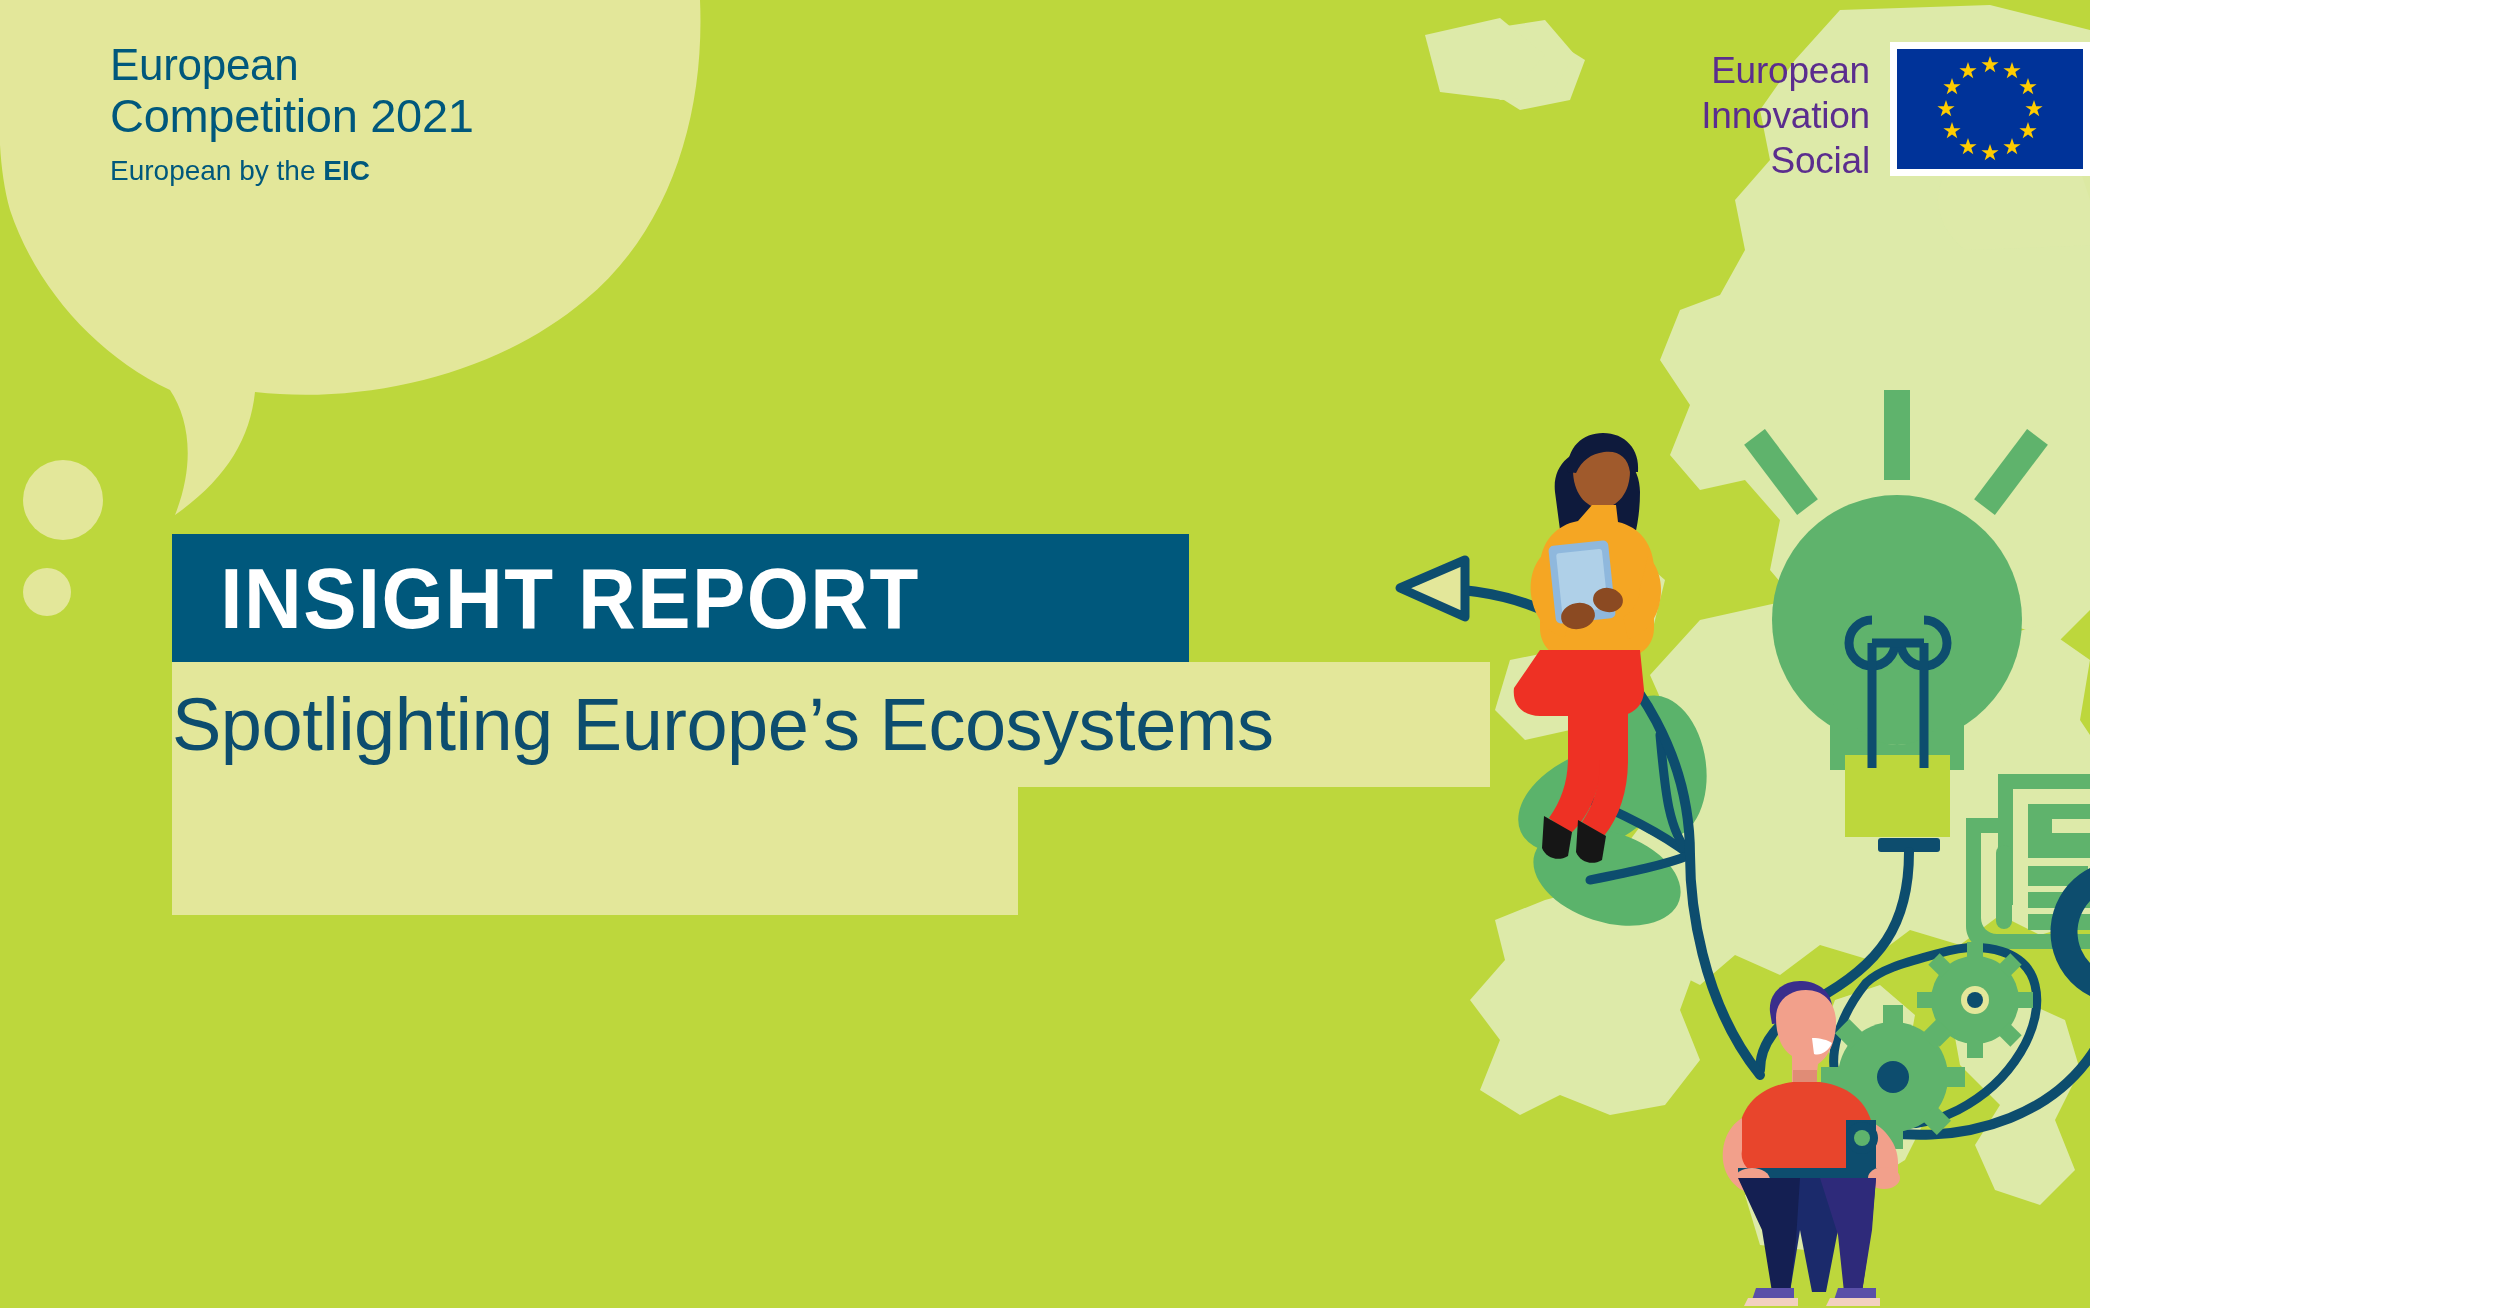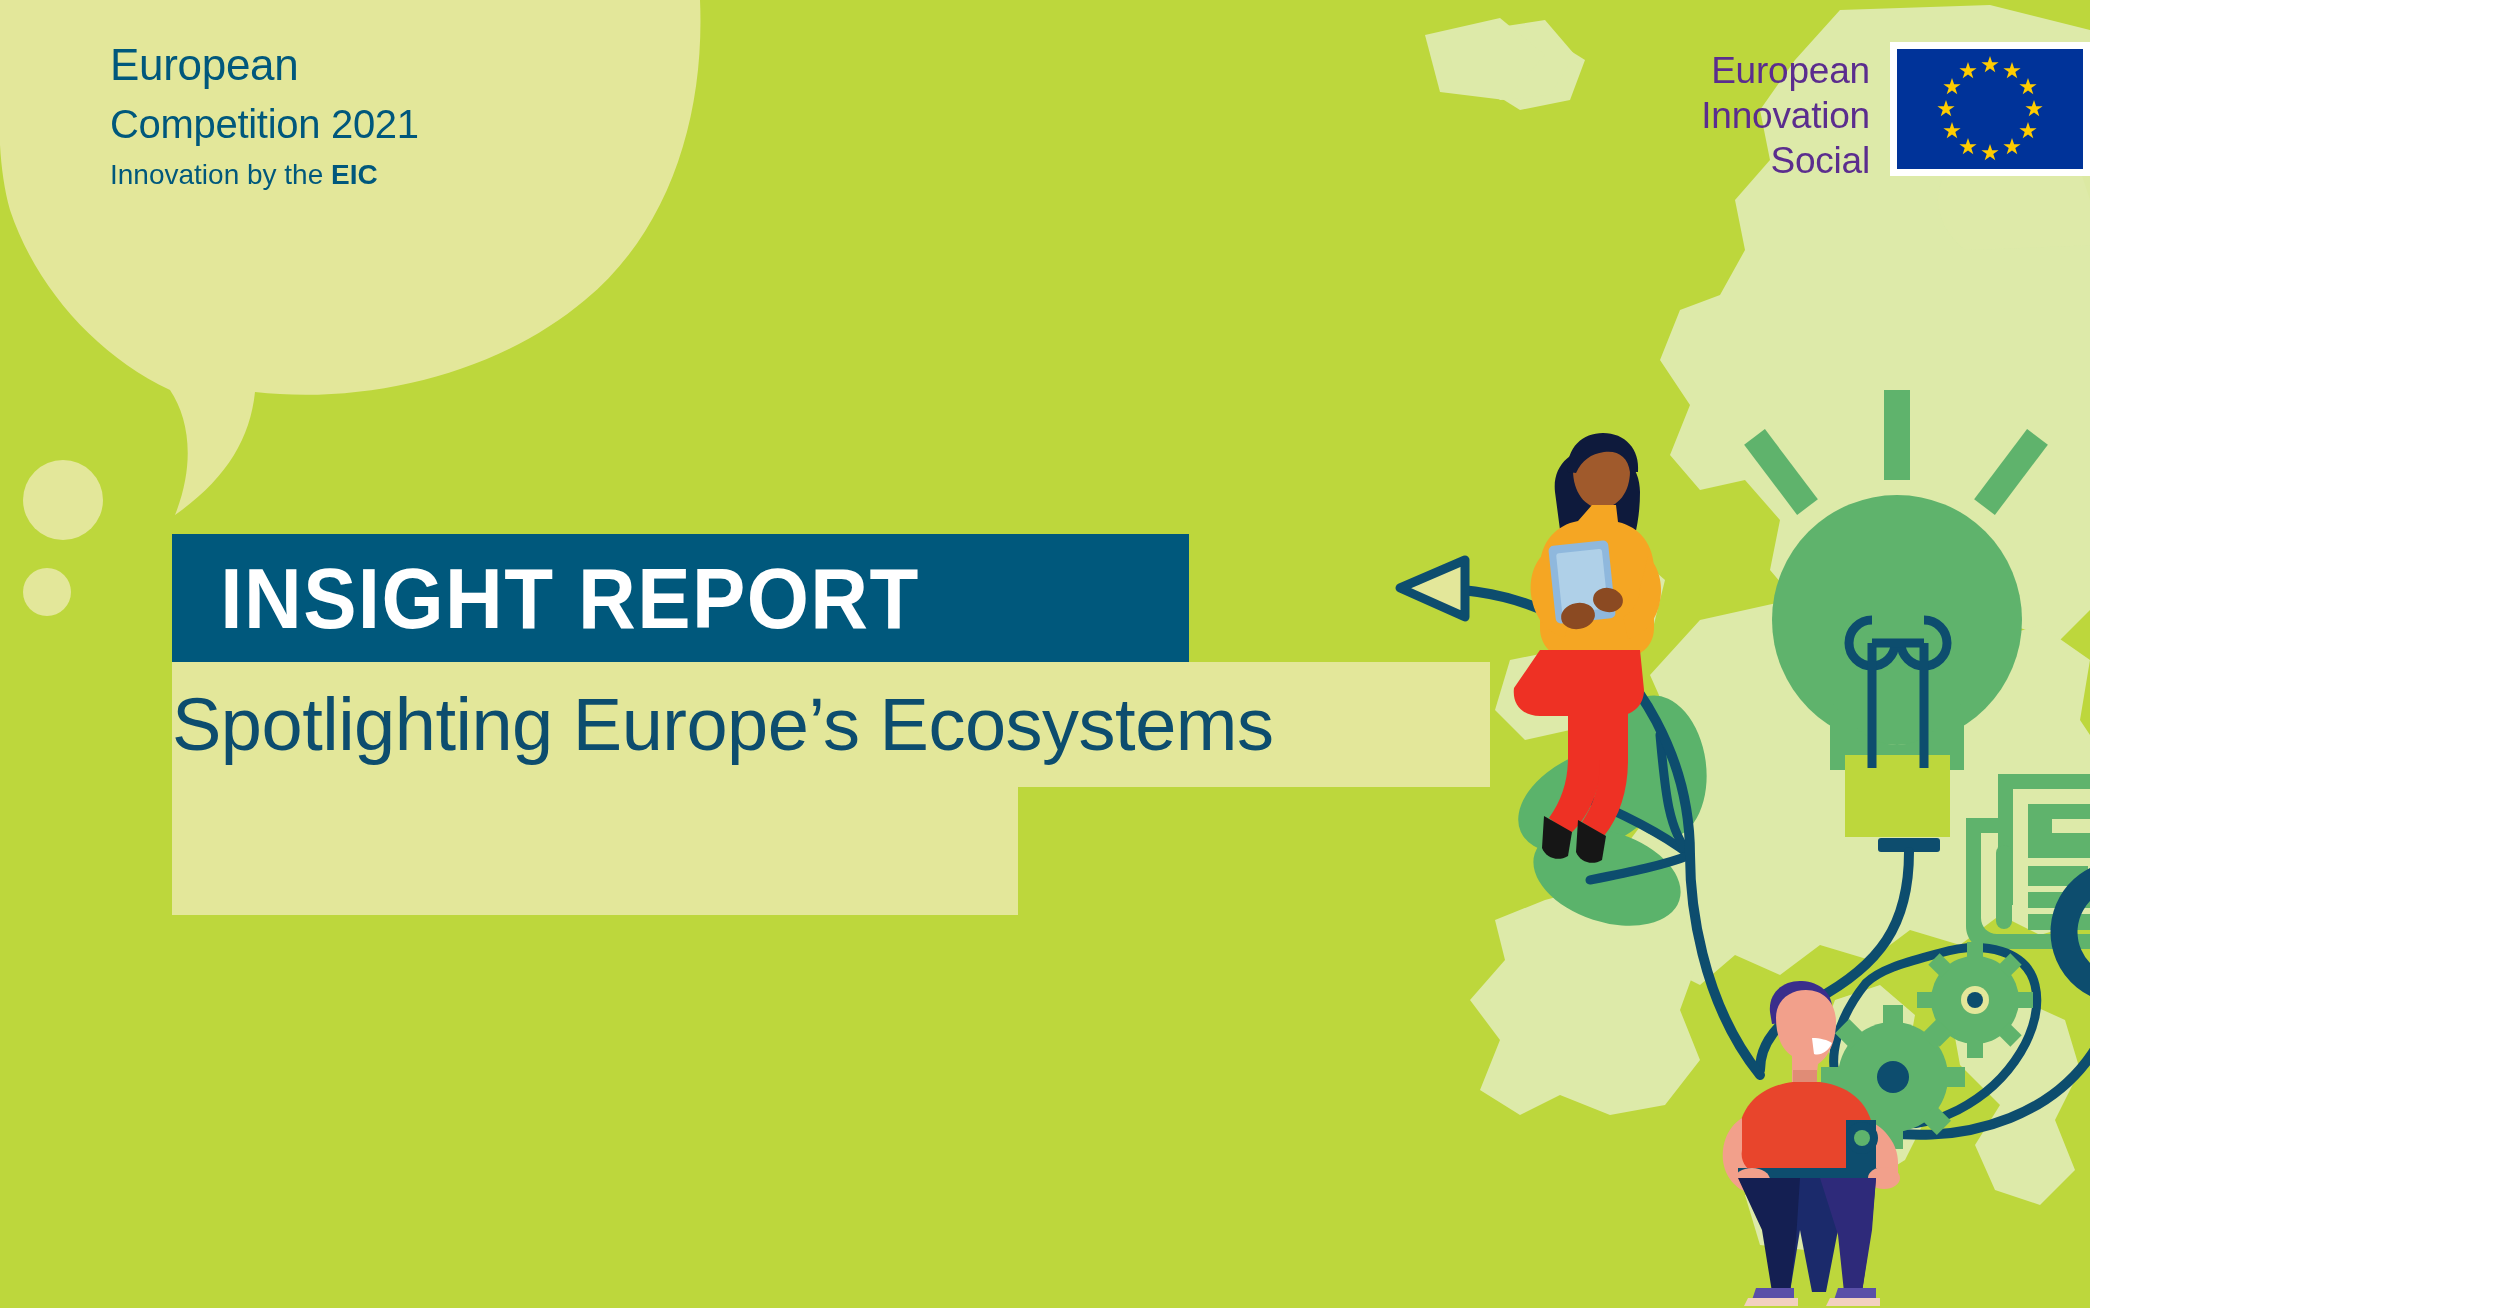--- a/index.html
+++ b/index.html
@@ -37,25 +37,24 @@
     font-weight:400;
     letter-spacing:-0.3px;
   }
   #brand-line-2 {
     font-size:46px;
     line-height:1.12;
     font-weight:700;
     letter-spacing:-0.4px;
   }
   #brand-line-3 {
-    font-size:40px;
+    font-size:47px;
     line-height:1.15;
     font-weight:400;
     letter-spacing:-0.3px;
-    margin-top:12px;
   }
   #brand-supported {
     margin-top:12px;
     font-size:28px;
     font-weight:400;
   }
   #brand-supported .eic-bold { font-weight:700; }
 
   
   #eic-lockup {
@@ -473,21 +472,21 @@
       <path fill="#5A4FA8" d="M1838,1288 L1876,1288 L1876,1300 L1834,1300 Z"></path>
       <path fill="#F2D0C0" d="M1748,1298 L1798,1298 L1798,1306 L1744,1306 Z"></path>
       <path fill="#F2D0C0" d="M1830,1298 L1880,1298 L1880,1306 L1826,1306 Z"></path>
     </g>
   </svg>
 
   <div id="brand-lockup">
     <div id="brand-line-1">European</div>
     <div id="brand-line-3">Competition 2021</div>
     <div id="brand-supported">
-      <span>Innovation by the </span><span class="eic-bold">EIC</span>
+      <span>European by the </span><span class="eic-bold">EIC</span>
     </div>
   </div>
 
   <div id="eic-lockup">
     <div id="eic-wordmark">
       <div>European</div>
       <div>Innovation</div>
       <div>Social</div>
     </div>
     <div id="eu-flag-frame">

